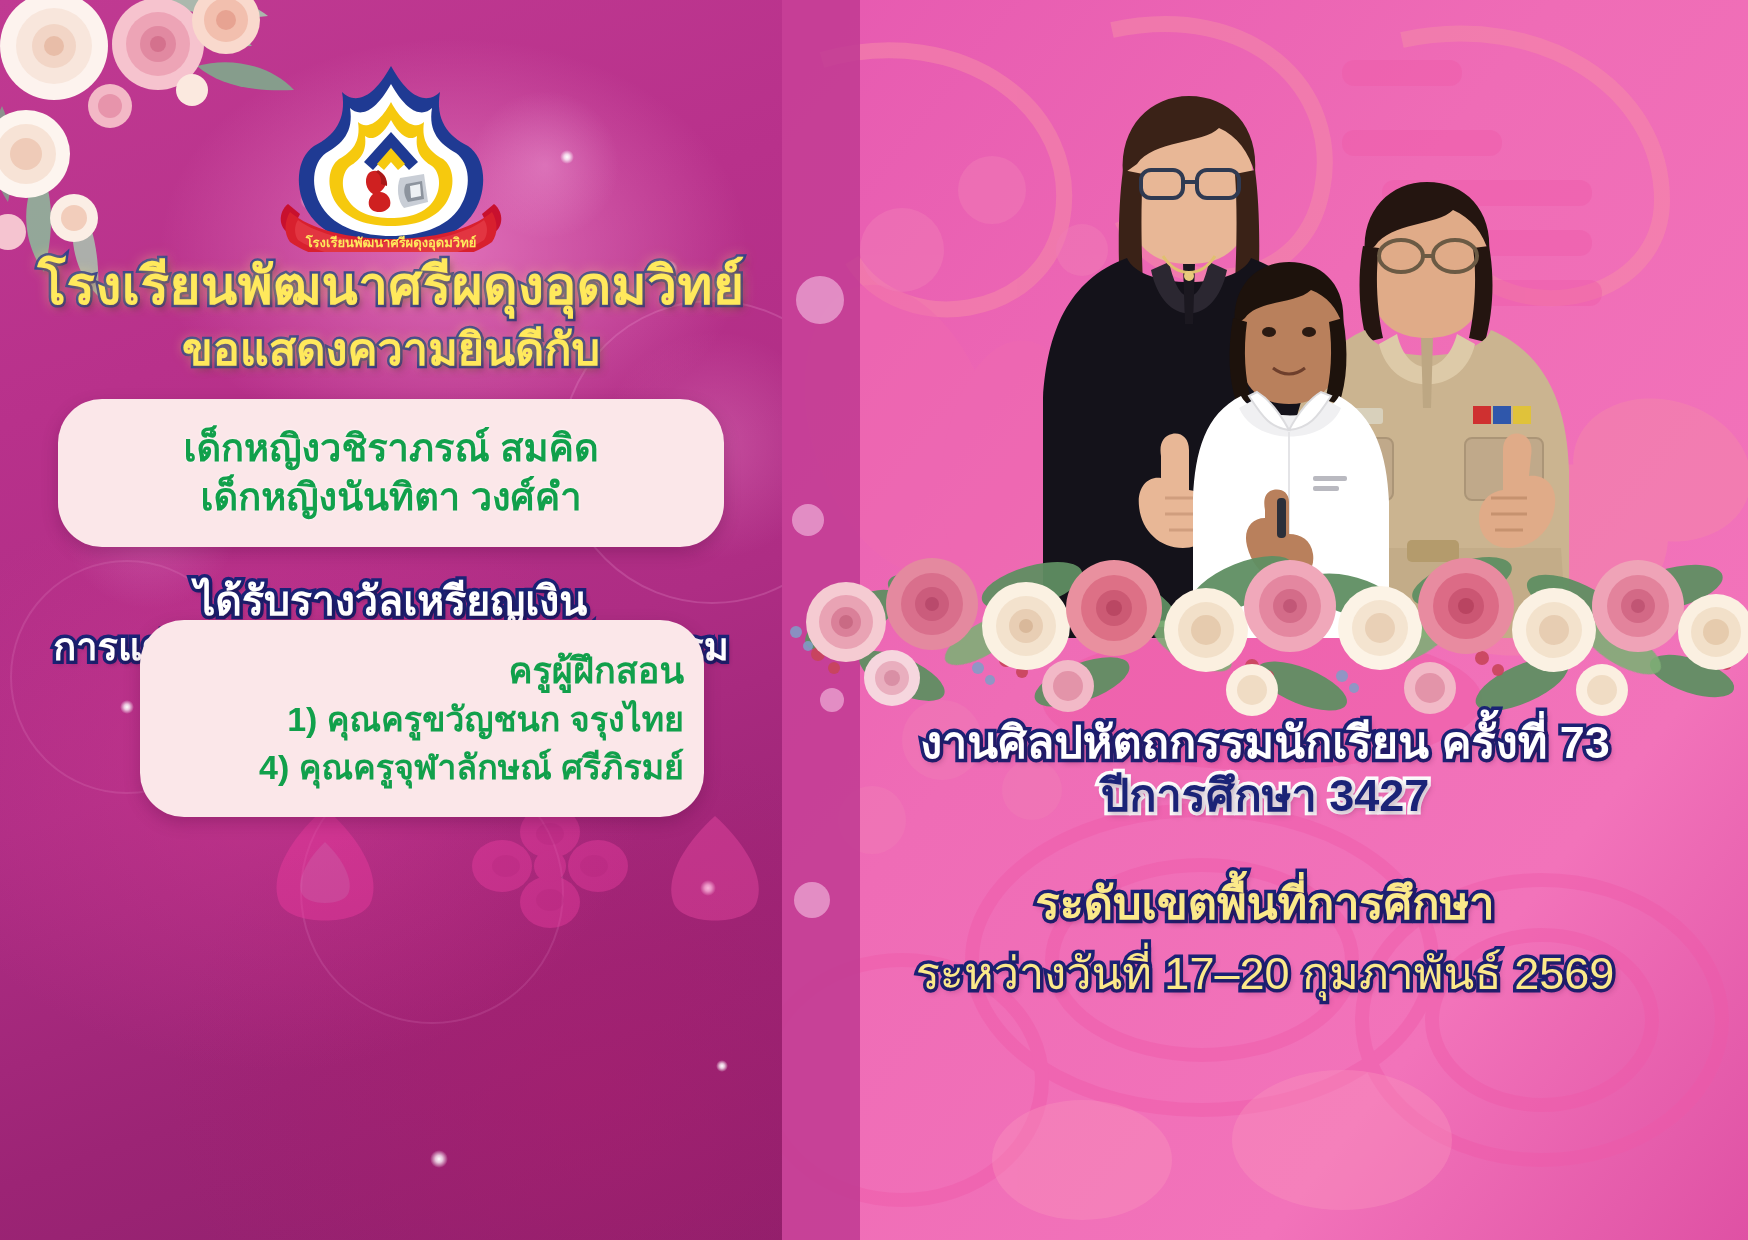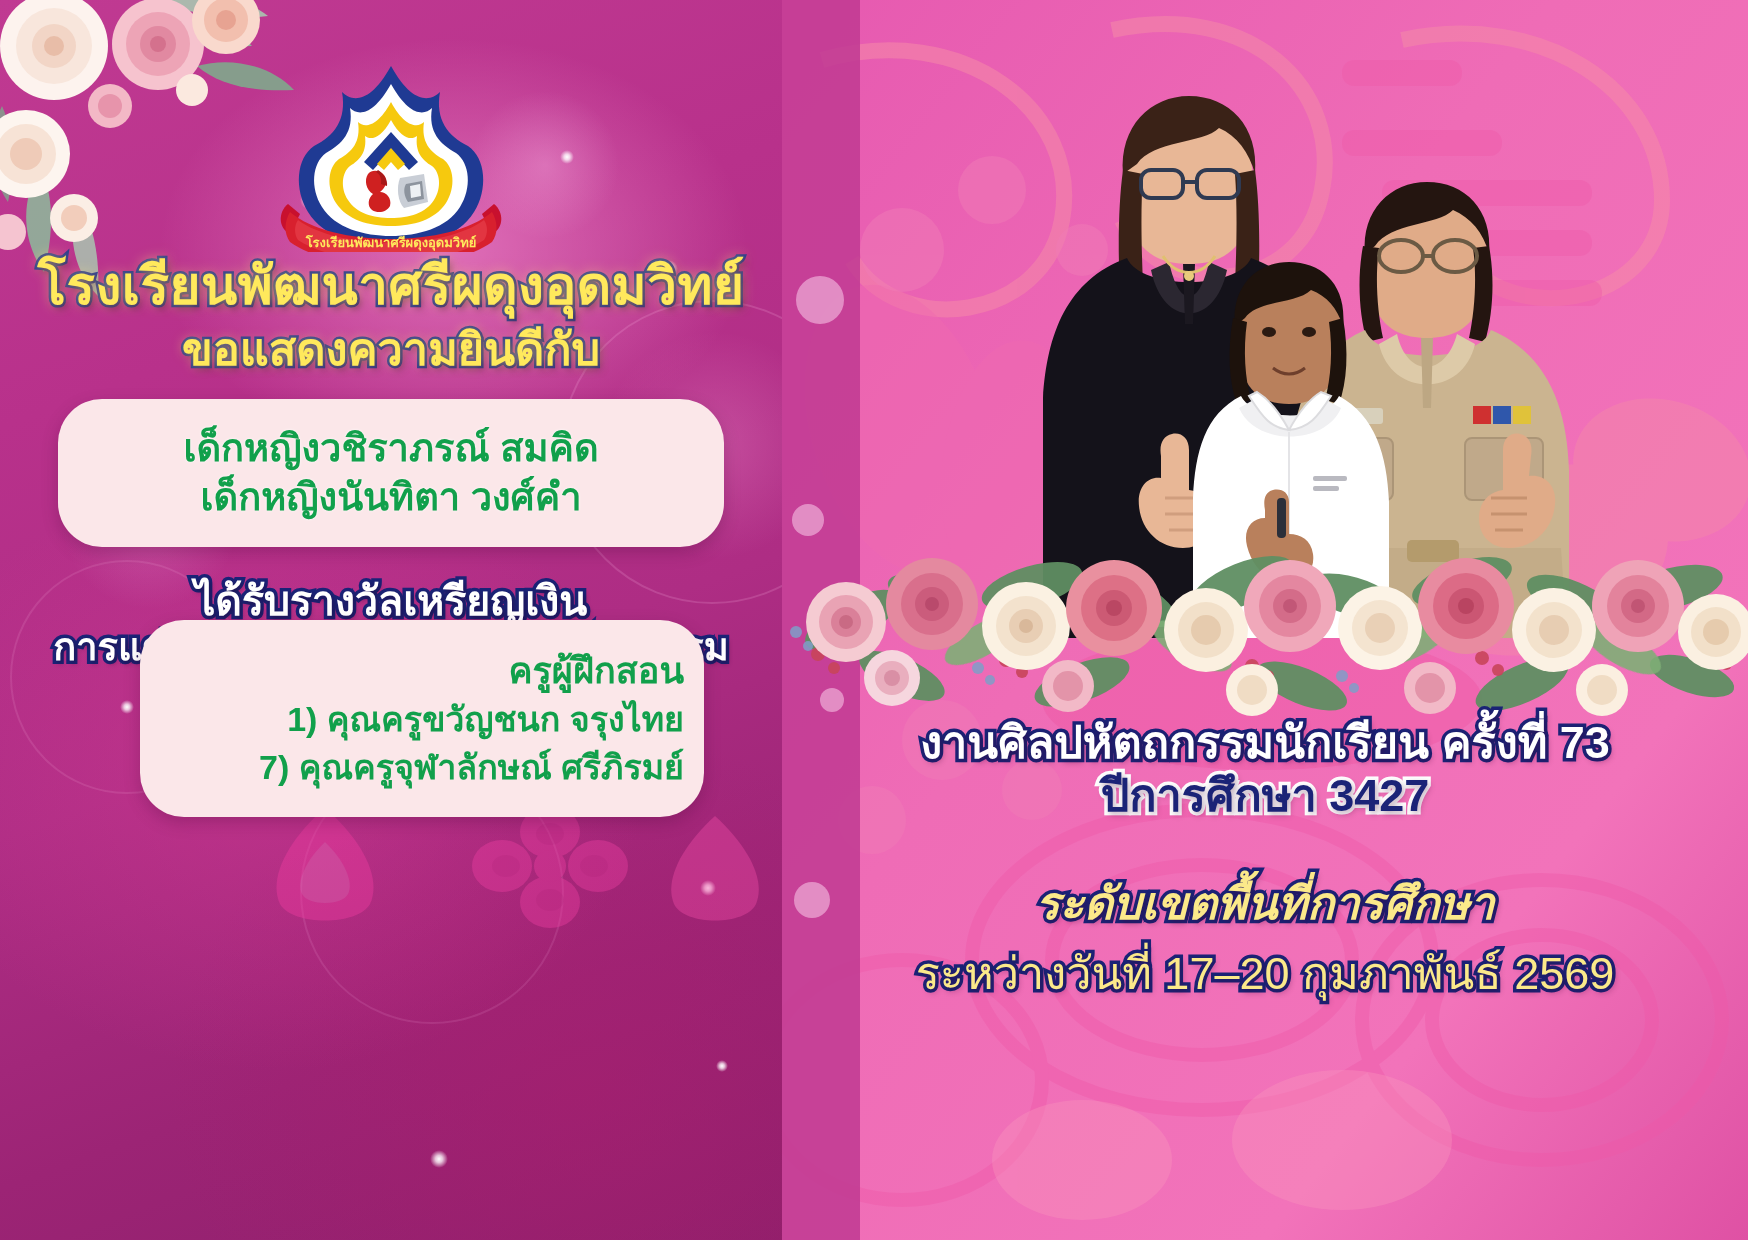--- a/index.html
+++ b/index.html
@@ -105,21 +105,20 @@
   .evt-line2{
     font-size:45px;font-weight:bold;color:#1b2377;line-height:1.25;
     -webkit-text-stroke:7px #ffffff;paint-order:stroke fill;
     text-shadow:2px 3px 6px rgba(60,0,50,.35);
   }
   .evt-line3{
     margin-top:52px;
     font-size:45px;font-weight:bold;color:#fbe98a;line-height:1.25;
     -webkit-text-stroke:7px #1b2377;paint-order:stroke fill;
     text-shadow:2px 3px 6px rgba(60,0,50,.45);
-    font-style:italic;
   }
   .evt-line4{
     margin-top:14px;
     font-size:45px;font-weight:normal;color:#fbe98a;line-height:1.25;
     -webkit-text-stroke:7px #1b2377;paint-order:stroke fill;
     text-shadow:2px 3px 6px rgba(60,0,50,.45);
   }
 </style>
 </head>
 <body>
@@ -243,21 +242,21 @@
       <div class="award-block">
         <div class="award-main">ได้รับรางวัลเหรียญเงิน</div>
         <div class="award-sub">การแข่งขันการสร้างการ์ตูนด้วยโปรแกรม</div>
         <div class="award-sub">คอมพิวเตอร์กราฟฟิก ป.1 – 3</div>
       </div>
     </div>
 
     <div class="teacher-card">
       <div class="teacher-title">ครูผู้ฝึกสอน</div>
       <div class="teacher-item">1) คุณครูขวัญชนก จรุงไทย</div>
-      <div class="teacher-item">7) คุณครูจุฬาลักษณ์ ศรีภิรมย์</div>
+      <div class="teacher-item">4) คุณครูจุฬาลักษณ์ ศรีภิรมย์</div>
     </div>
   </div>
 
   <div class="right-panel">
 
     <svg class="backdrop" viewBox="0 0 966 1240" preserveAspectRatio="none">
       <defs>
         <linearGradient id="bgGrad" x1="0" y1="0" x2="1" y2="1">
           <stop offset="0%" stop-color="#e659b0"></stop>
           <stop offset="40%" stop-color="#ef6cb6"></stop>

